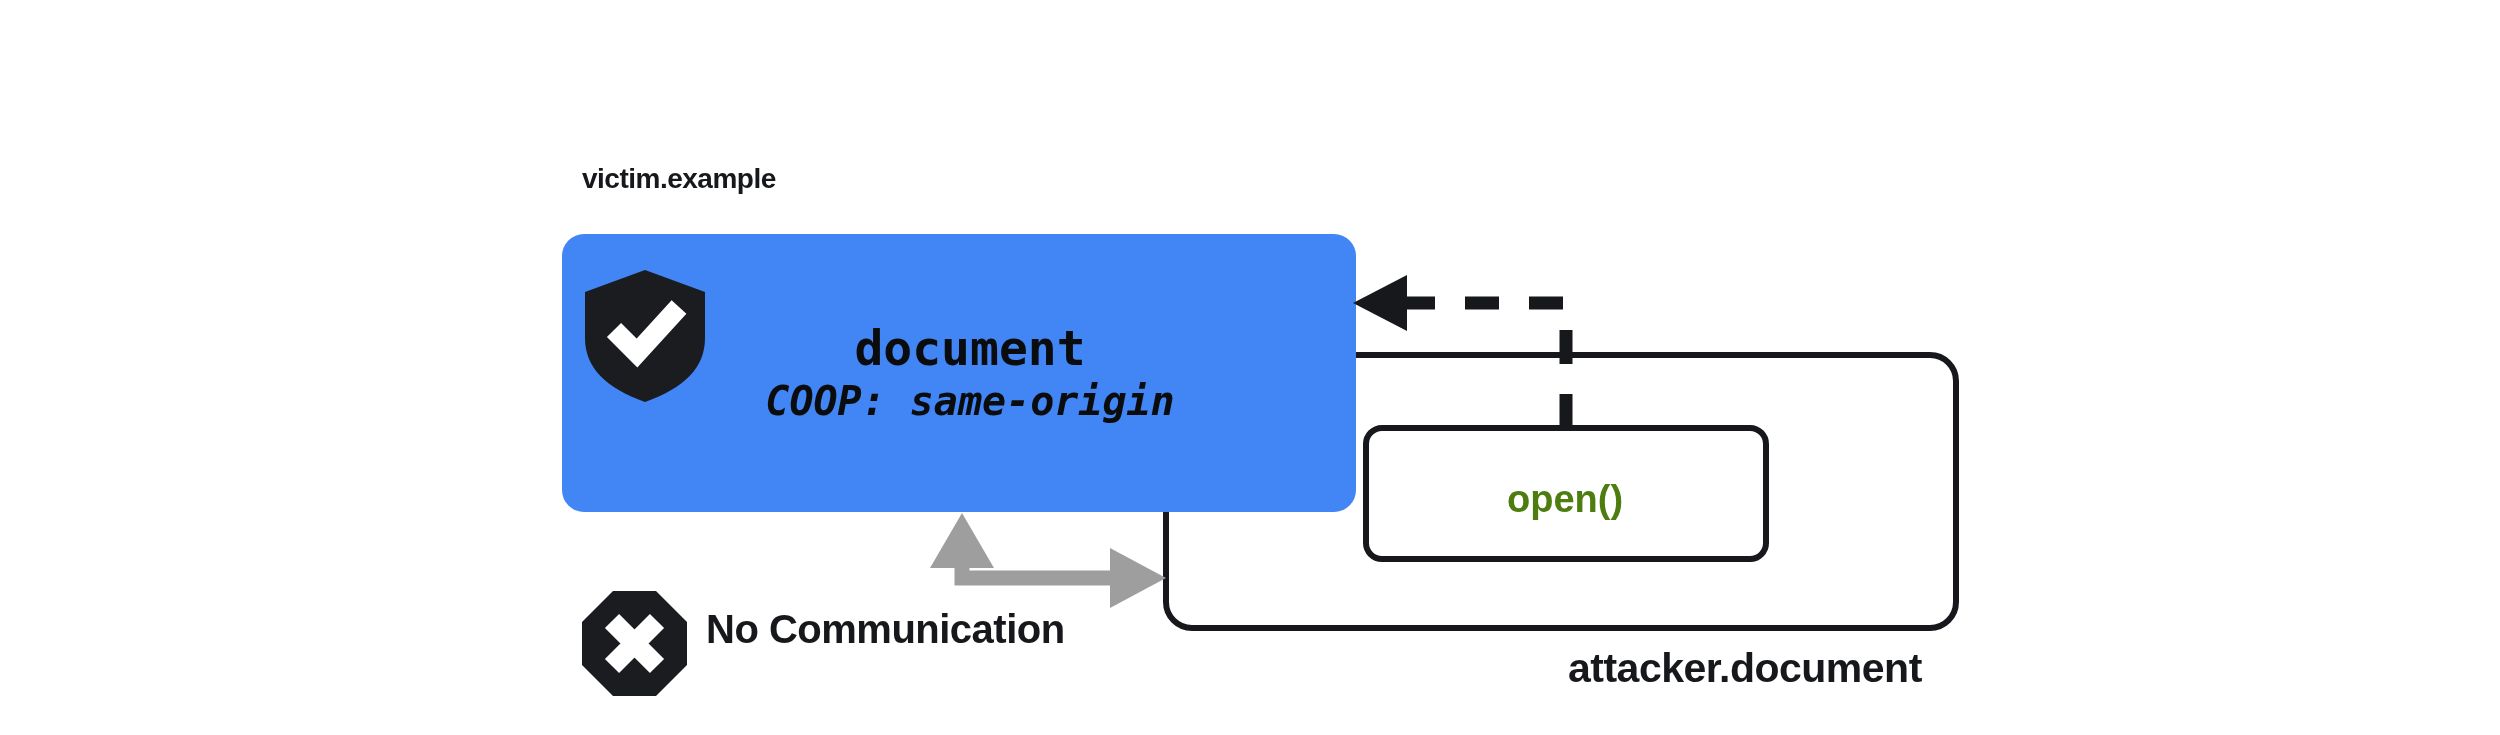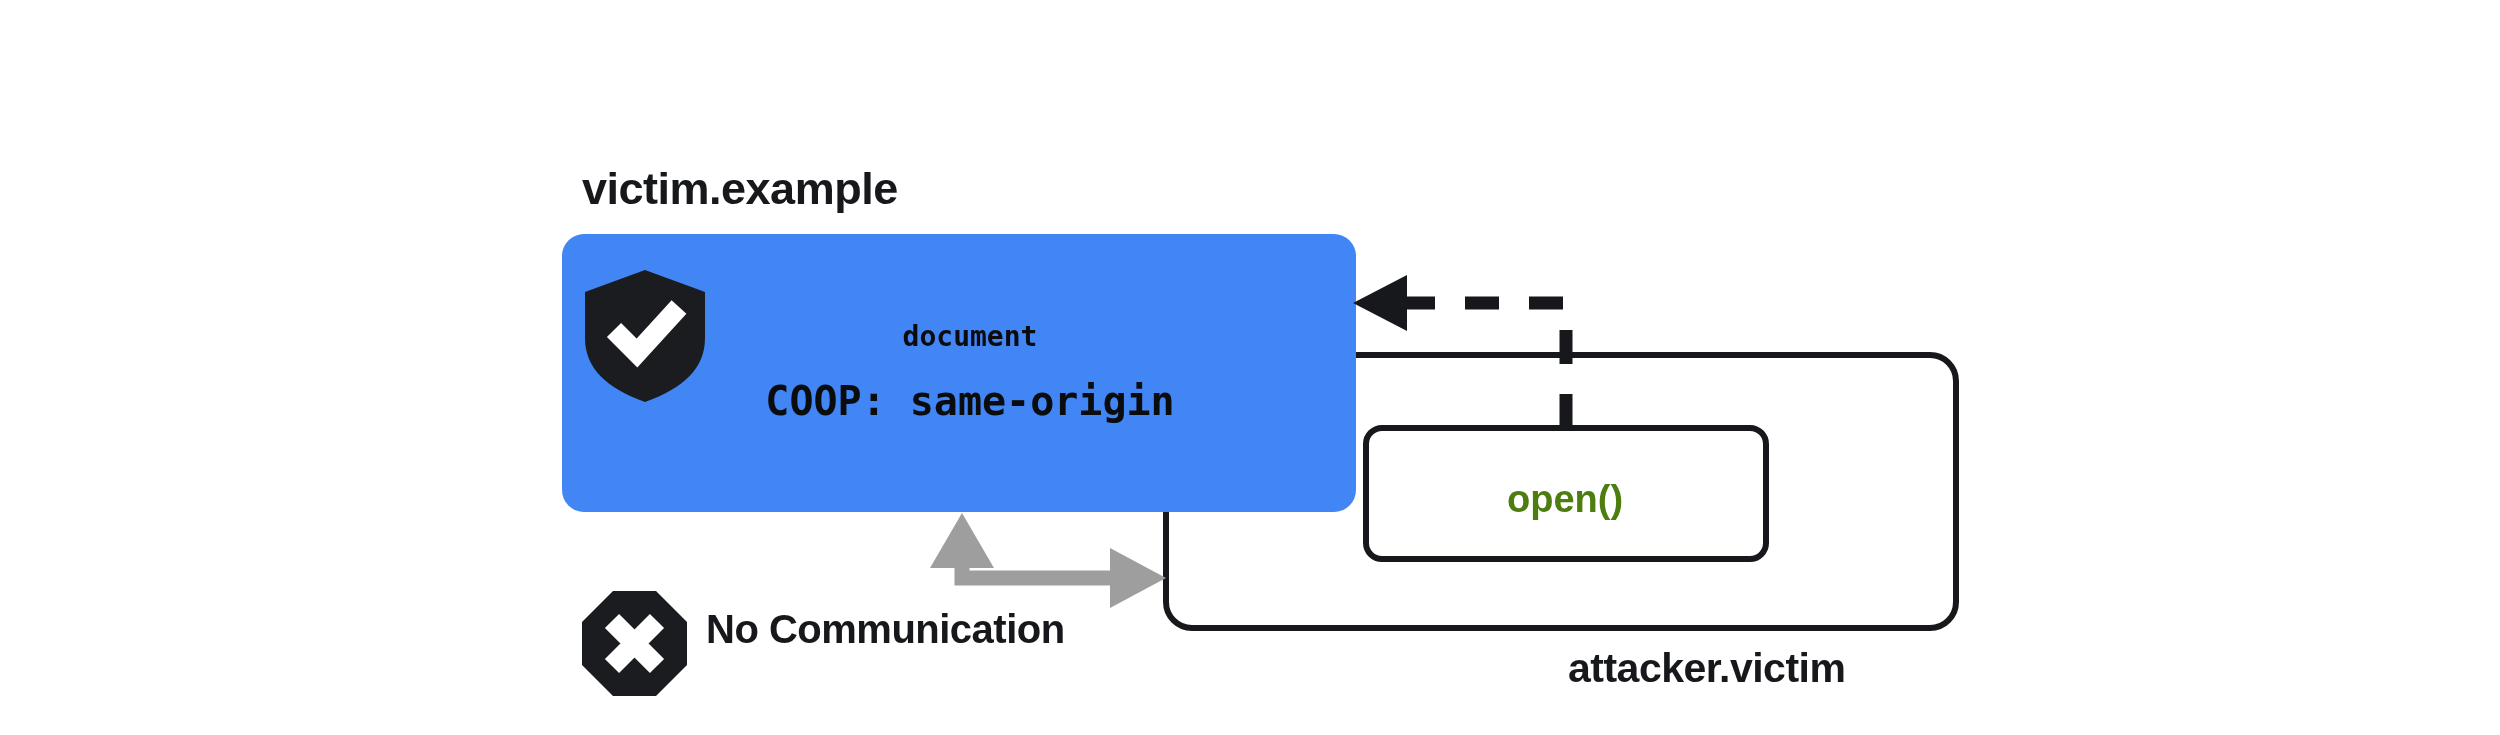--- a/index.html
+++ b/index.html
@@ -31,21 +31,21 @@
     position: absolute;
     color: #16181c;
     font-family: "Liberation Sans", sans-serif;
     font-weight: bold;
     white-space: nowrap;
     letter-spacing: -0.5px;
   }
   #victim-label {
     left: 582px;
     top: 163px;
-    font-size: 45px;
+    font-size: 28px;
   }
   #attacker-label {
     left: 1568px;
     top: 645px;
     font-size: 41px;
   }
   #no-comm-label {
     left: 706px;
     top: 607px;
     font-size: 40px;
@@ -56,27 +56,28 @@
     font-family: "DejaVu Sans Mono", "Liberation Mono", monospace;
     font-weight: bold;
     white-space: pre;
     text-align: center;
     letter-spacing: 0px;
   }
   #doc-line-1 {
     left: 620px;
     top: 320px;
     width: 700px;
-    font-size: 28px;
+    font-size: 48px;
   }
   #doc-line-2 {
     left: 620px;
     top: 378px;
     width: 700px;
     font-size: 40px;
+    font-style: italic;
   }
   #open-label {
     left: 1390px;
     top: 478px;
     width: 350px;
     text-align: center;
     font-size: 38px;
     font-family: "Liberation Sans", sans-serif;
     font-weight: bold;
     letter-spacing: 0px;
@@ -124,15 +125,15 @@
   <div class="lbl" id="victim-label">victim.example</div>
 
   <div class="mono-line" id="doc-line-1">document</div>
 
   <div class="mono-line" id="doc-line-2">COOP: same-origin</div>
 
   <div id="open-label">open()</div>
 
   <div class="lbl" id="no-comm-label">No Communication</div>
 
-  <div class="lbl" id="attacker-label">attacker.victim</div>
+  <div class="lbl" id="attacker-label">attacker.document</div>
 
 </div>
 
 </body></html>

